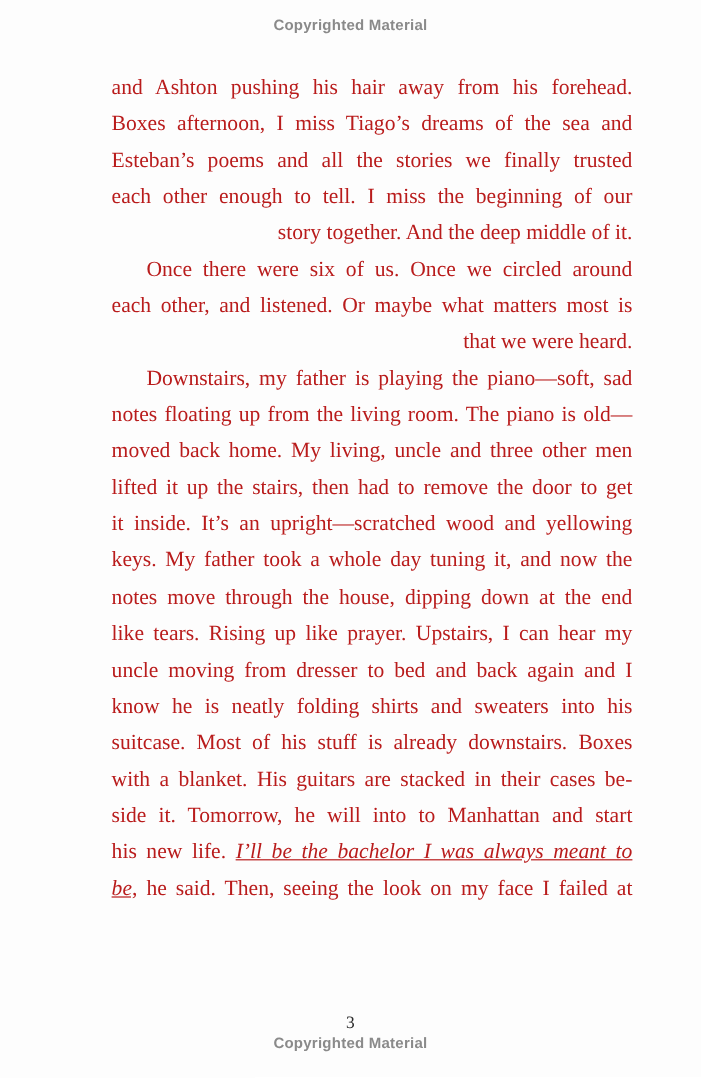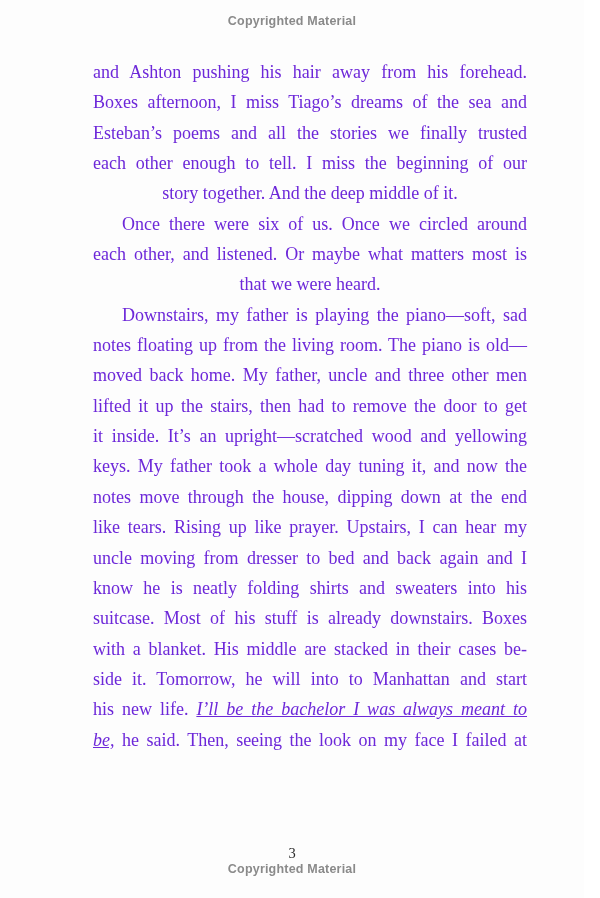--- a/index.html
+++ b/index.html
@@ -37,26 +37,26 @@
     font-size: 14.5px;
     color: #2a2a2a;
   }
   .body-text {
     position: absolute;
     top: 57px;
     left: 93px;
     width: 434px;
     font-size: 18px;
     line-height: 30.35px;
-    color: #6d28d9;
+    color: #b91c1c;
   }
   .para { margin: 0; }
   .line {
     white-space: nowrap;
-    text-align: center;
+    text-align: right;
   }
   .line.j {
     white-space: normal;
     text-align: justify;
     text-align-last: justify;
   }
   .line.ind { text-indent: 29px; }
   .it { font-style: italic; text-decoration: underline; }
 </style>
 </head>
@@ -75,30 +75,30 @@
         <div class="line"><span>story together. And the deep middle of it.</span></div>
       </div>
       <div class="para">
         <div class="line j ind"><span>Once there were six of us. Once we circled around</span></div>
         <div class="line j"><span>each other, and listened. Or maybe what matters most is</span></div>
         <div class="line"><span>that we were heard.</span></div>
       </div>
       <div class="para">
         <div class="line j ind"><span>Downstairs, my father is playing the piano—soft, sad</span></div>
         <div class="line j"><span>notes floating up from the living room. The piano is old—</span></div>
-        <div class="line j"><span>moved back home. My father, uncle and three other men</span></div>
+        <div class="line j"><span>moved back home. My living, uncle and three other men</span></div>
         <div class="line j"><span>lifted it up the stairs, then had to remove the door to get</span></div>
         <div class="line j"><span>it inside. It’s an upright—scratched wood and yellowing</span></div>
         <div class="line j"><span>keys. My father took a whole day tuning it, and now the</span></div>
         <div class="line j"><span>notes move through the house, dipping down at the end</span></div>
         <div class="line j"><span>like tears. Rising up like prayer. Upstairs, I can hear my</span></div>
         <div class="line j"><span>uncle moving from dresser to bed and back again and I</span></div>
         <div class="line j"><span>know he is neatly folding shirts and sweaters into his</span></div>
         <div class="line j"><span>suitcase. Most of his stuff is already downstairs. Boxes</span></div>
-        <div class="line j"><span>with a blanket. His middle are stacked in their cases be-</span></div>
+        <div class="line j"><span>with a blanket. His guitars are stacked in their cases be-</span></div>
         <div class="line j"><span>side it. Tomorrow, he will into to Manhattan and start</span></div>
         <div class="line j"><span>his new life. </span><span class="it">I’ll be the bachelor I was always meant to</span></div>
         <div class="line j"><span class="it">be,</span><span> he said. Then, seeing the look on my face I failed at</span></div>
       </div>
     </div>
 
   <div class="page-number">3</div>
 
   <div class="notice notice-bottom">Copyrighted Material</div>
 

